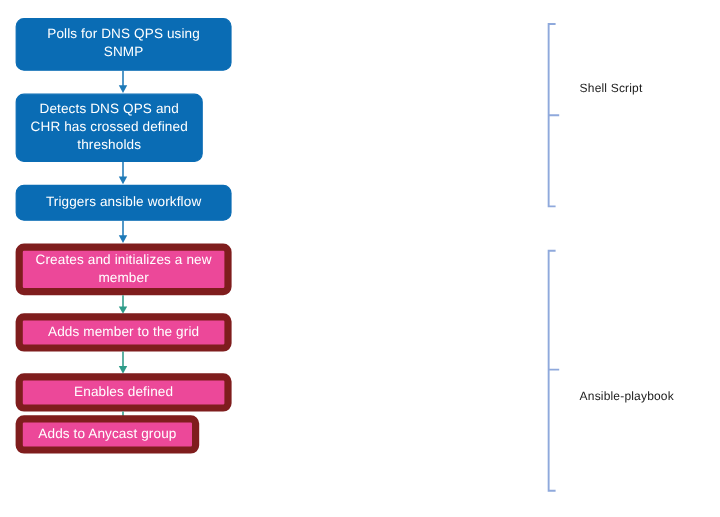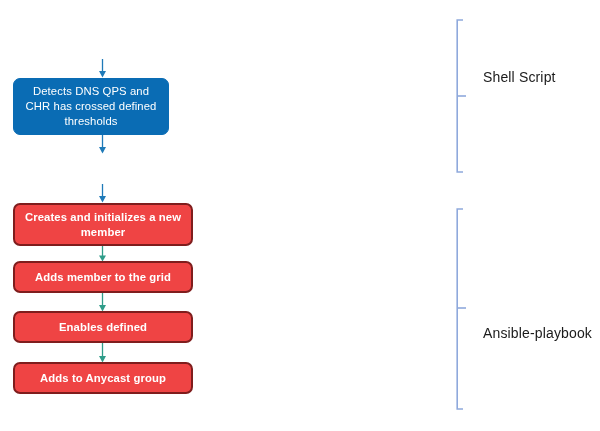--- a/index.html
+++ b/index.html
@@ -36,23 +36,22 @@
     font-size: 11.3px;
     line-height: 15px;
     letter-spacing: 0.1px;
     padding: 2px 8px;
   }
   .flow-box.shell {
     background: #0a6cb4;
     border: 1px solid #0a6cb4;
   }
   .flow-box.ansible {
-    background: #ef4444;
-    border: 2px solid #7f1d1d;
-    font-weight: bold;
+    background: #ec4899;
+    border: 6px solid #7f1d1d;
   }
   .flow-box .box-label {
     display: block;
     width: 100%;
   }
   
   .connector {
     position: absolute;
     width: 13px;
   }
@@ -62,50 +61,56 @@
   }
   
   .bracket {
     position: absolute;
   }
   .bracket svg {
     display: block;
   }
   .group-label {
     position: absolute;
-    font-size: 14px;
+    font-size: 10px;
     color: #1a1a1a;
     white-space: nowrap;
     letter-spacing: 0.15px;
   }
 </style>
 </head>
 <body>
 
 <div id="canvas">
 
+  <div class="flow-box shell" style="left:13px; top:15px; width:180px; height:44px;">
+    <span class="box-label">Polls for DNS QPS using SNMP</span>
+  </div>
 
   <div class="connector" style="left:96px; top:59px; height:19px;">
     <svg width="13" height="19" viewBox="0 0 13 19">
       <line x1="6.5" y1="0" x2="6.5" y2="13" stroke="#1f7ab8" stroke-width="1.3"></line>
       <polygon points="3,12 10,12 6.5,18.5" fill="#1f7ab8"></polygon>
     </svg>
   </div>
 
   <div class="flow-box shell" style="left:13px; top:78px; width:156px; height:57px;">
     <span class="box-label">Detects DNS QPS and CHR has crossed defined thresholds</span>
   </div>
 
   <div class="connector" style="left:96px; top:135px; height:19px;">
     <svg width="13" height="19" viewBox="0 0 13 19">
       <line x1="6.5" y1="0" x2="6.5" y2="13" stroke="#1f7ab8" stroke-width="1.3"></line>
       <polygon points="3,12 10,12 6.5,18.5" fill="#1f7ab8"></polygon>
     </svg>
   </div>
 
+  <div class="flow-box shell" style="left:13px; top:154px; width:180px; height:30px;">
+    <span class="box-label">Triggers ansible workflow</span>
+  </div>
 
   <div class="connector" style="left:96px; top:184px; height:19px;">
     <svg width="13" height="19" viewBox="0 0 13 19">
       <line x1="6.5" y1="0" x2="6.5" y2="13" stroke="#1f7ab8" stroke-width="1.3"></line>
       <polygon points="3,12 10,12 6.5,18.5" fill="#1f7ab8"></polygon>
     </svg>
   </div>
 
   <div class="flow-box ansible" style="left:13px; top:203px; width:180px; height:43px;">
     <span class="box-label">Creates and initializes a new member</span>
@@ -133,21 +138,21 @@
     <span class="box-label">Enables defined</span>
   </div>
 
   <div class="connector" style="left:96px; top:343px; height:20px;">
     <svg width="13" height="20" viewBox="0 0 13 20">
       <line x1="6.5" y1="0" x2="6.5" y2="14" stroke="#2f9c89" stroke-width="1.3"></line>
       <polygon points="3,13 10,13 6.5,19.5" fill="#2f9c89"></polygon>
     </svg>
   </div>
 
-  <div class="flow-box ansible" style="left:13px; top:362px; width:180px; height:32px;">
+  <div class="flow-box ansible" style="left:13px; top:346px; width:153px; height:32px;">
     <span class="box-label">Adds to Anycast group</span>
   </div>
 
   <div class="bracket" style="left:452px; top:18px;">
     <svg width="20" height="158" viewBox="0 0 20 158">
       <path d="M11 2 L5.2 2 L5.2 154 L11 154" fill="none" stroke="#8fa9dc" stroke-width="1.6"></path>
       <path d="M5.2 78 L14 78" fill="none" stroke="#8fa9dc" stroke-width="1.6"></path>
     </svg>
   </div>
   <div class="group-label" style="left:483px; top:69px;">Shell Script</div>

